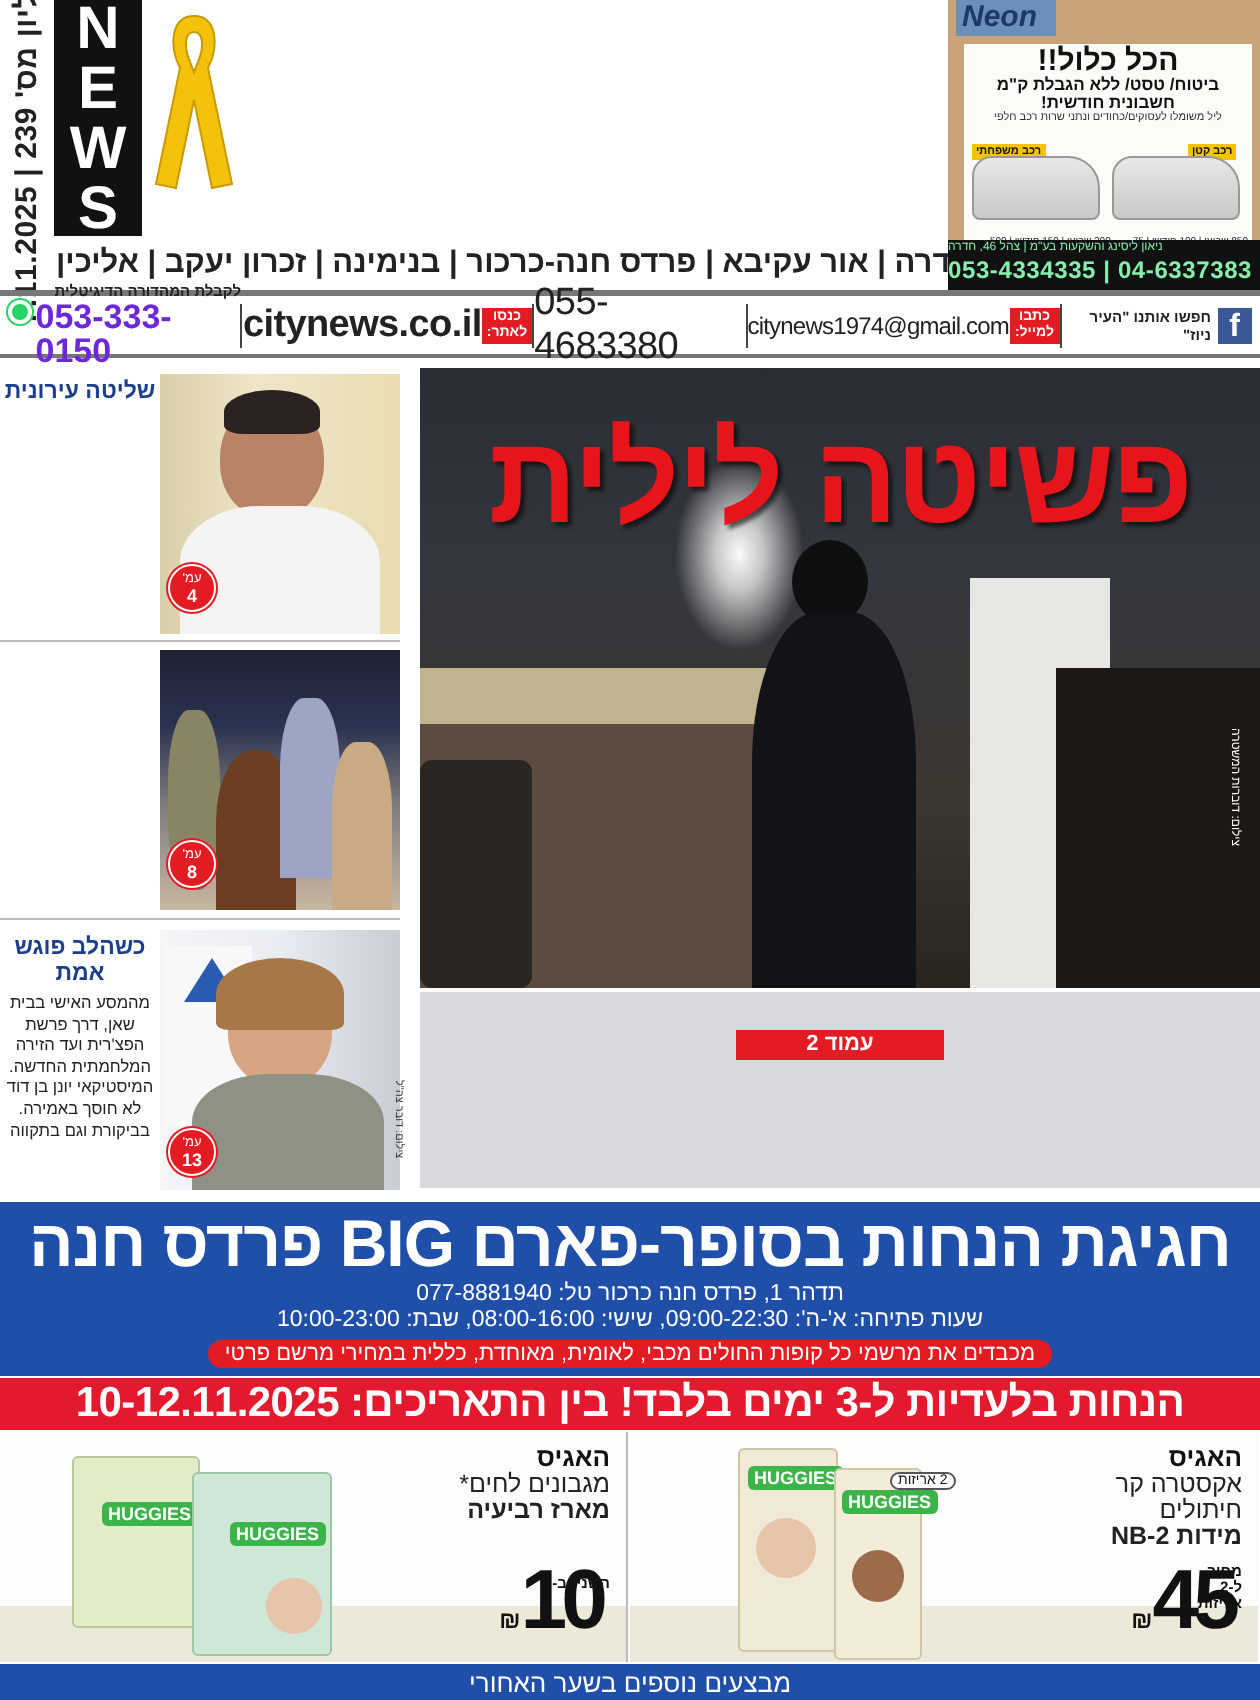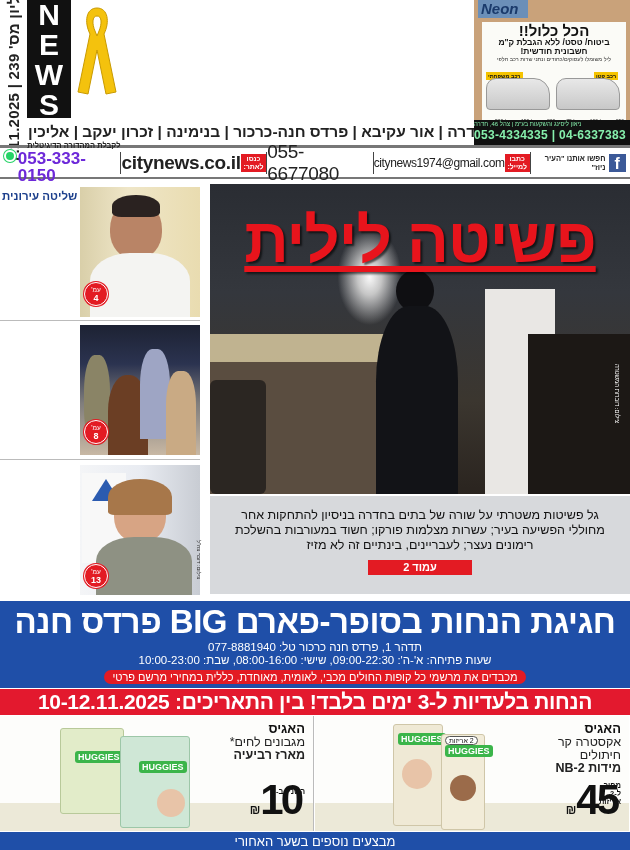--- a/index.html
+++ b/index.html
@@ -71,21 +71,21 @@
   .red-tag { background: #e31b23; color: #fff; font-size: 7px; font-weight: 700; direction: rtl; text-align: center; line-height: 8px; padding: 1px 2px; width: 26px; }
   .phone { font-size: 19px; font-weight: 400; color: #222; letter-spacing: -0.3px; }
   .email { font-size: 12px; color: #222; letter-spacing: -0.4px; }
   .fb-box { display: flex; align-items: center; gap: 3px; }
   .fb-text { font-size: 7.5px; font-weight: 700; direction: rtl; text-align: right; line-height: 9px; color: #222; }
   .fb-icon { width: 18px; height: 18px; background: #3b5998; color: #fff; font-weight: 900; font-size: 16px; text-align: center; line-height: 20px; font-family: "Liberation Sans", sans-serif; }
 
   
   .story { position: absolute; left: 0; width: 200px; height: 137px; }
   .story .photo { position: absolute; left: 80px; top: 5px; width: 120px; height: 130px; overflow: hidden; }
-  .story .text { position: absolute; left: 2px; top: 8px; width: 76px; direction: rtl; text-align: left; }
+  .story .text { position: absolute; left: 2px; top: 8px; width: 76px; direction: rtl; text-align: center; }
   .story .headline { color: #1c3f8c; font-weight: 900; font-size: 11.5px; line-height: 13px; margin-bottom: 2px; }
   .story .body { font-size: 8.3px; line-height: 10.6px; color: #222; }
   .page-badge {
     position: absolute; width: 24px; height: 24px; border-radius: 50%; background: #e31b23; color: #fff;
     border: 1.5px solid #fff; box-shadow: 0 0 0 1px #e31b23;
     display: flex; flex-direction: column; align-items: center; justify-content: center; line-height: 9px;
   }
   .page-badge .pl { font-size: 6.5px; direction: rtl; }
   .page-badge .pn { font-size: 9px; font-weight: 900; }
   .hr-thin { position: absolute; left: 0; width: 200px; height: 1px; background: #bbb; }
@@ -94,21 +94,20 @@
   .main-story { position: absolute; left: 210px; top: 184px; width: 420px; height: 412px; }
   .main-photo {
     position: absolute; left: 0; top: 0; width: 420px; height: 310px; overflow: hidden;
     background: radial-gradient(ellipse 40px 60px at 38% 30%, #fafafa 0%, #c6c6c6 30%, transparent 80%),
                 linear-gradient(180deg, #2a2d33 0%, #34373d 35%, #3b362f 70%, #2a241f 100%);
   }
   .main-title {
     position: absolute; left: 0; top: 26px; width: 420px; text-align: center;
     color: #e8141c; font-weight: 900; font-size: 62px; line-height: 1; direction: rtl; letter-spacing: -1px;
     text-shadow: 2px 2px 2px rgba(0,0,0,0.6);
-    text-decoration: underline;
   }
   .main-caption {
     position: absolute; left: 0; top: 312px; width: 420px; height: 98px; background: #d7d9dc;
     direction: rtl; text-align: center; padding: 12px 12px 0 12px;
   }
   .main-caption .cap { font-size: 12.5px; line-height: 15px; color: #111; }
   .page-pill {
     display: inline-block; margin-top: 7px; background: #e31b23; color: #fff; font-weight: 700; font-size: 11px;
     width: 104px; height: 15px; line-height: 15px; direction: rtl;
   }
@@ -129,21 +128,21 @@
   .product.left { left: 0; border-right: 1px solid #bbb; }
   .product.right { left: 315px; }
   .product .info { position: absolute; right: 8px; top: 6px; direction: rtl; text-align: right; width: 120px; }
   .product .brand { font-size: 13px; font-weight: 900; line-height: 14px; }
   .product .desc { font-size: 12.5px; line-height: 13px; color: #222; }
   .product .desc.b { font-weight: 900; }
   .product .note { position: absolute; right: 8px; font-size: 7.5px; font-weight: 700; direction: rtl; text-align: right; line-height: 8px; }
   .product .price { position: absolute; right: 12px; bottom: 0; font-size: 42px; font-weight: 900; line-height: 42px; letter-spacing: -3px; font-family: Liberation Sans, sans-serif; }
   .product .shekel { font-size: 12px; letter-spacing: 0; }
   .product .bottom-band { position: absolute; left: 0; bottom: 0; width: 100%; height: 28px; background: #ece9d8; z-index: 0; }
-  .pack { position: absolute; border-radius: 3px; z-index: 1; margin-left: 24px; }
+  .pack { position: absolute; border-radius: 3px; z-index: 1; }
   .pack .hlogo { position: absolute; font-weight: 900; font-size: 9px; color: #fff; background: #3bb54a; padding: 1px 3px; border-radius: 3px; }
   .baby { position: absolute; border-radius: 50%; background: #e8c4a8; }
 
   .more-bar { position: absolute; left: 0; top: 832px; width: 630px; height: 18px; background: #1f4fa8; color: #fff; text-align: center; direction: rtl; font-size: 13px; line-height: 20px; }
 </style>
 </head>
 <body>
 
 <header class="masthead">
   <div class="side-date">
@@ -188,21 +187,21 @@
     <span class="wa-label">לקבלת המהדורה הדיגיטלית</span>
     <span class="wa-num">
       <span class="wa-icon"></span>
       <span>053-333-0150</span>
     </span>
   </div>
   <div class="sep"></div>
   <span class="site">citynews.co.il</span>
   <span class="red-tag">כנסו לאתר:</span>
   <div class="sep"></div>
-  <span class="phone">055-6677080</span>
+  <span class="phone">055-4683380</span>
   <div class="sep"></div>
   <span class="email">citynews1974@gmail.com</span>
   <span class="red-tag">כתבו למייל:</span>
   <div class="sep"></div>
   <div class="fb-box">
     <span class="fb-text">חפשו אותנו "העיר ניוז"</span>
     <span class="fb-icon">f</span>
   </div>
 </div>
 
@@ -236,20 +235,24 @@
 </article>
 <div class="hr-thin" style="top:459px;"></div>
 
 <article class="story" style="top:460px;">
   <div class="photo" style="background: linear-gradient(90deg,#f4f5f7 0%,#e9ecf2 50%,#c8ccd3 100%);">
     <div style="position:absolute;left:2px;top:8px;width:44px;height:90px;background:#f8f8f8;"></div>
     <div style="position:absolute;left:12px;top:14px;width:0;height:0;border-left:14px solid transparent;border-right:14px solid transparent;border-bottom:22px solid #2b5bb0;"></div>
     <div style="position:absolute;left:34px;top:20px;width:52px;height:58px;border-radius:50% 50% 45% 45%;background:#d7a484;"></div>
     <div style="position:absolute;left:28px;top:14px;width:64px;height:36px;border-radius:50% 50% 10% 10%;background:#a7774a;"></div>
     <div style="position:absolute;left:16px;top:72px;width:96px;height:60px;border-radius:40% 40% 0 0;background:#8e9183;"></div>
+  </div>
+  <div class="text">
+    <div class="headline">כשהלב פוגש אמת</div>
+    <div class="body">מהמסע האישי בבית שאן, דרך פרשת הפצ'רית ועד הזירה המלחמתית החדשה. המיסטיקאי יונן בן דוד לא חוסך באמירה. בביקורת וגם בתקווה</div>
   </div>
   <div class="page-badge" style="left:84px;top:104px;">
     <span class="pl">עמ'</span>
     <span class="pn">13</span>
   </div>
   <span style="position:absolute;left:196px;top:80px;writing-mode:vertical-rl;font-size:5.5px;color:#333;white-space:nowrap;direction:rtl;">צילום: דובר צה"ל</span>
 </article>
 
 <article class="main-story">
   <div class="main-photo">
@@ -257,21 +260,20 @@
     <div style="position:absolute;left:0;top:178px;width:178px;height:132px;background:#5a4d40;"></div>
     <div style="position:absolute;left:0;top:196px;width:56px;height:114px;background:#2b2622;border-radius:6px;"></div>
     <div style="position:absolute;left:275px;top:105px;width:70px;height:205px;background:#e9e7e4;"></div>
     <div style="position:absolute;left:318px;top:150px;width:102px;height:160px;background:#1c1815;"></div>
     <div style="position:absolute;left:186px;top:86px;width:38px;height:42px;border-radius:50%;background:#0f0f12;"></div>
     <div style="position:absolute;left:166px;top:122px;width:82px;height:188px;border-radius:40% 40% 0 0;background:#121317;"></div>
     <div class="main-title">פשיטה לילית</div>
     <span class="photo-credit">צילום: דוברות המשטרה</span>
   </div>
   <div class="main-caption">
-    <div class="cap">גל פשיטות משטרתי על שורה של בתים בחדרה בניסיון להתחקות אחר מחוללי הפשיעה בעיר; עשרות מצלמות פורקו; חשוד במעורבות בהשלכת רימונים נעצר; לעבריינים, בינתיים זה לא מזיז</div>
     <span class="page-pill">עמוד 2</span>
   </div>
 </article>
 
 <section class="big-ad">
   <div class="h1">חגיגת הנחות בסופר-פארם BIG פרדס חנה</div>
   <div class="addr">תדהר 1, פרדס חנה כרכור טל: 077-8881940</div>
   <div class="hours">שעות פתיחה: א'-ה': 09:00-22:30, שישי: 08:00-16:00, שבת: 10:00-23:00</div>
   <span class="pill">מכבדים את מרשמי כל קופות החולים מכבי, לאומית, מאוחדת, כללית במחירי מרשם פרטי</span>
 </section>

